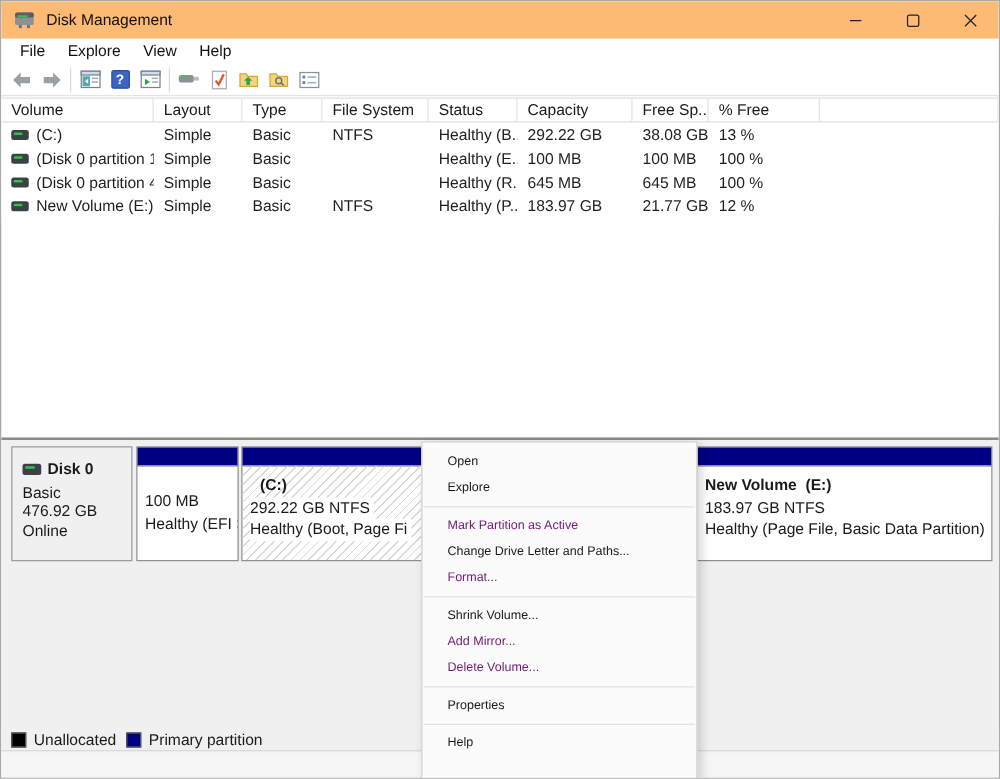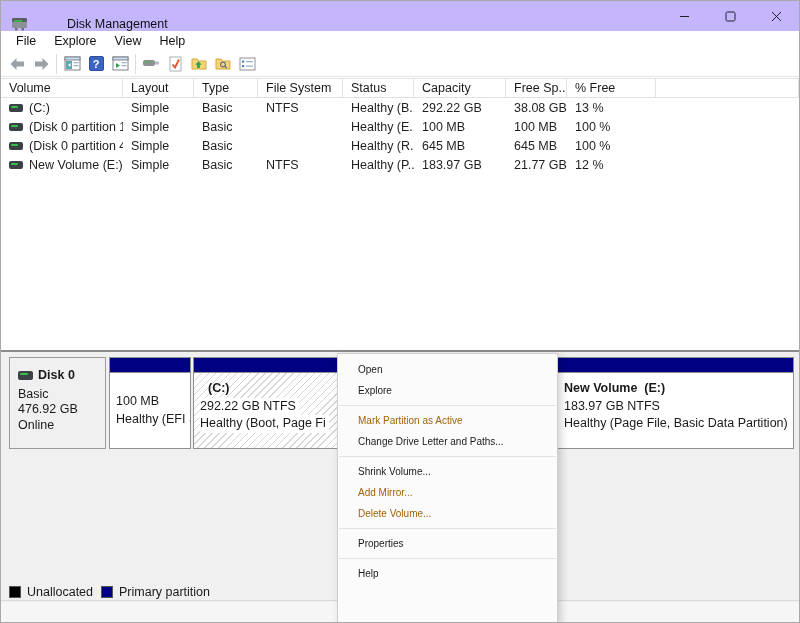--- a/index.html
+++ b/index.html
@@ -2,21 +2,21 @@
 <html><head>
 <meta charset="utf-8">
 <style>
   * { margin:0; padding:0; box-sizing:border-box; }
   html,body { width:800px; height:623px; font-family:"Liberation Sans",sans-serif; }
   .window {
     position:relative; width:800px; height:623px; background:#ffffff;
     border:1px solid #a9a9a9; overflow:hidden; font-size:12.5px; color:#1a1a1a;
   }
   
-  .titlebar { height:30px; display:flex; align-items:flex-end; background:#c4b5fd;gap:30px; }
+  .titlebar { height:30px; display:flex; align-items:center; background:#fdba74; }
   .title-icon { margin:0 8px 0 10px; width:18px; height:14px; position:relative; }
   .title-text { font-size:12.5px; color:#111; }
   .win-controls { margin-left:auto; display:flex; height:100%; }
   .win-btn { width:46px; height:100%; display:flex; align-items:center; justify-content:center; }
   .win-btn svg { display:block; }
   
   .menubar { height:20px; display:flex; align-items:center; padding-left:6px; background:#fff; }
   .menu-item { padding:2px 9px; font-size:12.5px; color:#111; }
   
   .toolbar { height:26px; display:flex; align-items:center; padding-left:4px; background:#fff; border-bottom:1px solid #e4e4e4; }
@@ -47,21 +47,21 @@
   .hatched span { background:#fff; display:inline-block; padding-right:3px; }
   .part-name.indent { padding-left:8px; }
   
   .legend-bar { position:absolute; top:583px; left:0; right:0; height:17px; background:#f0f0f0; display:flex; align-items:center; padding-left:8px; gap:8px; border-bottom:1px solid #dadada; }
   .legend-item { display:flex; align-items:center; gap:6px; font-size:12.5px; }
   .legend-swatch { width:12px; height:12px; border:1px solid #555; }
   .status-bar { position:absolute; top:601px; left:0; right:0; height:22px; background:#f6f6f6; }
   
   .context-menu { position:absolute; left:336px; top:352px; width:221px; height:271px; background:#fbfbfb; border:1px solid #cfcfcf; box-shadow:3px 3px 8px rgba(0,0,0,0.18); padding-top:5px; overflow:hidden; z-index:10; }
   .cm-item { height:21px; line-height:21px; padding-left:20px; font-size:10px; color:#1a1a1a; white-space:nowrap; }
-  .cm-item.disabled { color:#a16207; }
+  .cm-item.disabled { color:#701a75; }
   .cm-sep { border-top:1px solid #e2e2e2; margin:4px 1px; }
 </style>
 </head>
 <body>
 
 <div class="window">
 
   <div class="titlebar">
     <span class="title-icon">
       <svg width="18" height="14" viewBox="0 0 18 14">
@@ -293,20 +293,21 @@
     </div>
 
   <div class="status-bar"></div>
 
   <div class="context-menu" id="context-menu">
       <div class="cm-item">Open</div>
       <div class="cm-item">Explore</div>
       <div class="cm-sep"></div>
       <div class="cm-item disabled">Mark Partition as Active</div>
       <div class="cm-item">Change Drive Letter and Paths...</div>
+      <div class="cm-item disabled">Format...</div>
       <div class="cm-sep"></div>
       <div class="cm-item">Shrink Volume...</div>
       <div class="cm-item disabled">Add Mirror...</div>
       <div class="cm-item disabled">Delete Volume...</div>
       <div class="cm-sep"></div>
       <div class="cm-item">Properties</div>
       <div class="cm-sep"></div>
       <div class="cm-item">Help</div>
     </div>
 

